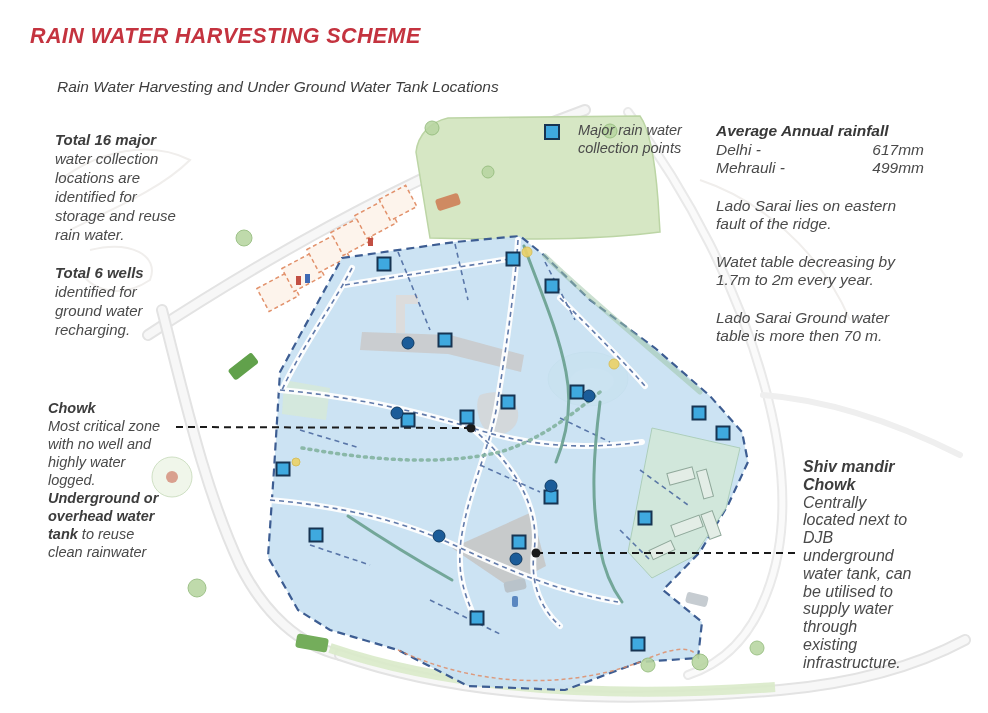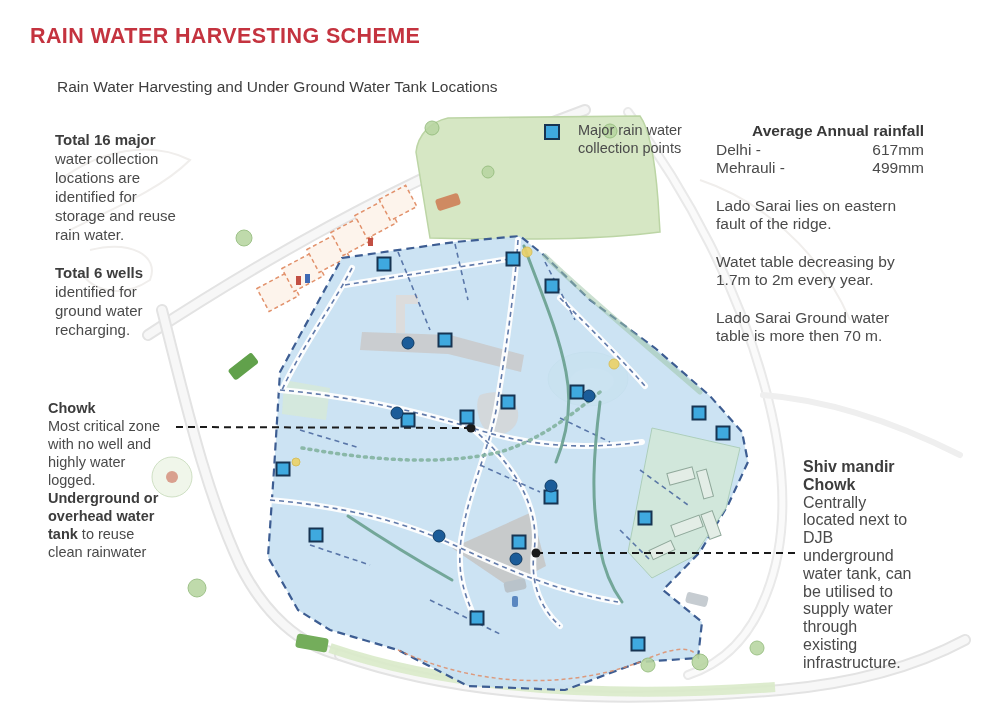--- a/index.html
+++ b/index.html
@@ -2,42 +2,42 @@
 <html><head>
 <meta charset="utf-8">
 <style>
   html,body{margin:0;padding:0;}
   body{
     width:988px;height:713px;position:relative;overflow:hidden;
     background:#ffffff;
     font-family:"Liberation Sans", sans-serif;
     color:#4a4a4a;
   }
-  .txt{position:absolute;z-index:2;}
+  .txt{position:absolute;z-index:2;font-style:italic;}
   .b{font-weight:700;color:#3d3d3d;}
   #map-svg{position:absolute;left:0;top:0;z-index:0;}
 
   .page-title{
     left:30px;top:24px;
     font-size:21.5px;font-weight:700;letter-spacing:.4px;
     color:#c4333f;
   }
   .subtitle{left:57px;top:78px;font-size:15.5px;color:#3e3e3e;}
 
   .left-notes{left:55px;top:130px;width:124px;font-size:15px;line-height:19px;}
   .left-notes .note2{margin-top:19px;}
 
   .legend{left:544px;top:122px;}
   .legend-item{display:flex;gap:18px;margin-bottom:7px;}
   .legend-sq{width:12px;height:12px;background:#3fa9df;border:2px solid #173452;margin-top:2px;flex:0 0 auto;}
   .legend-ci{width:12px;height:12px;border-radius:50%;background:#1b5c99;margin-top:3px;flex:0 0 auto;}
   .legend-label{width:136px;font-size:14.5px;line-height:17.5px;}
 
   .rainfall{left:716px;top:122px;width:208px;font-size:15.5px;line-height:18.5px;}
-  .rainfall-title{text-align:right;font-weight:700;color:#383838;}
+  .rainfall-title{text-align:left;font-weight:700;color:#383838;}
   .rain-row{display:flex;justify-content:space-between;}
   .rain-notes{margin-top:19px;display:flex;flex-direction:column;gap:19px;text-align:left;}
 
   .chowk{left:48px;top:399px;width:124px;text-align:left;font-size:14.5px;line-height:18px;}
   .shiv{left:803px;top:458px;width:110px;font-size:16px;line-height:17.8px;}
 </style>
 </head>
 <body>
 
 <svg id="map-svg" width="988" height="713" viewBox="0 0 988 713" xmlns="http://www.w3.org/2000/svg">

